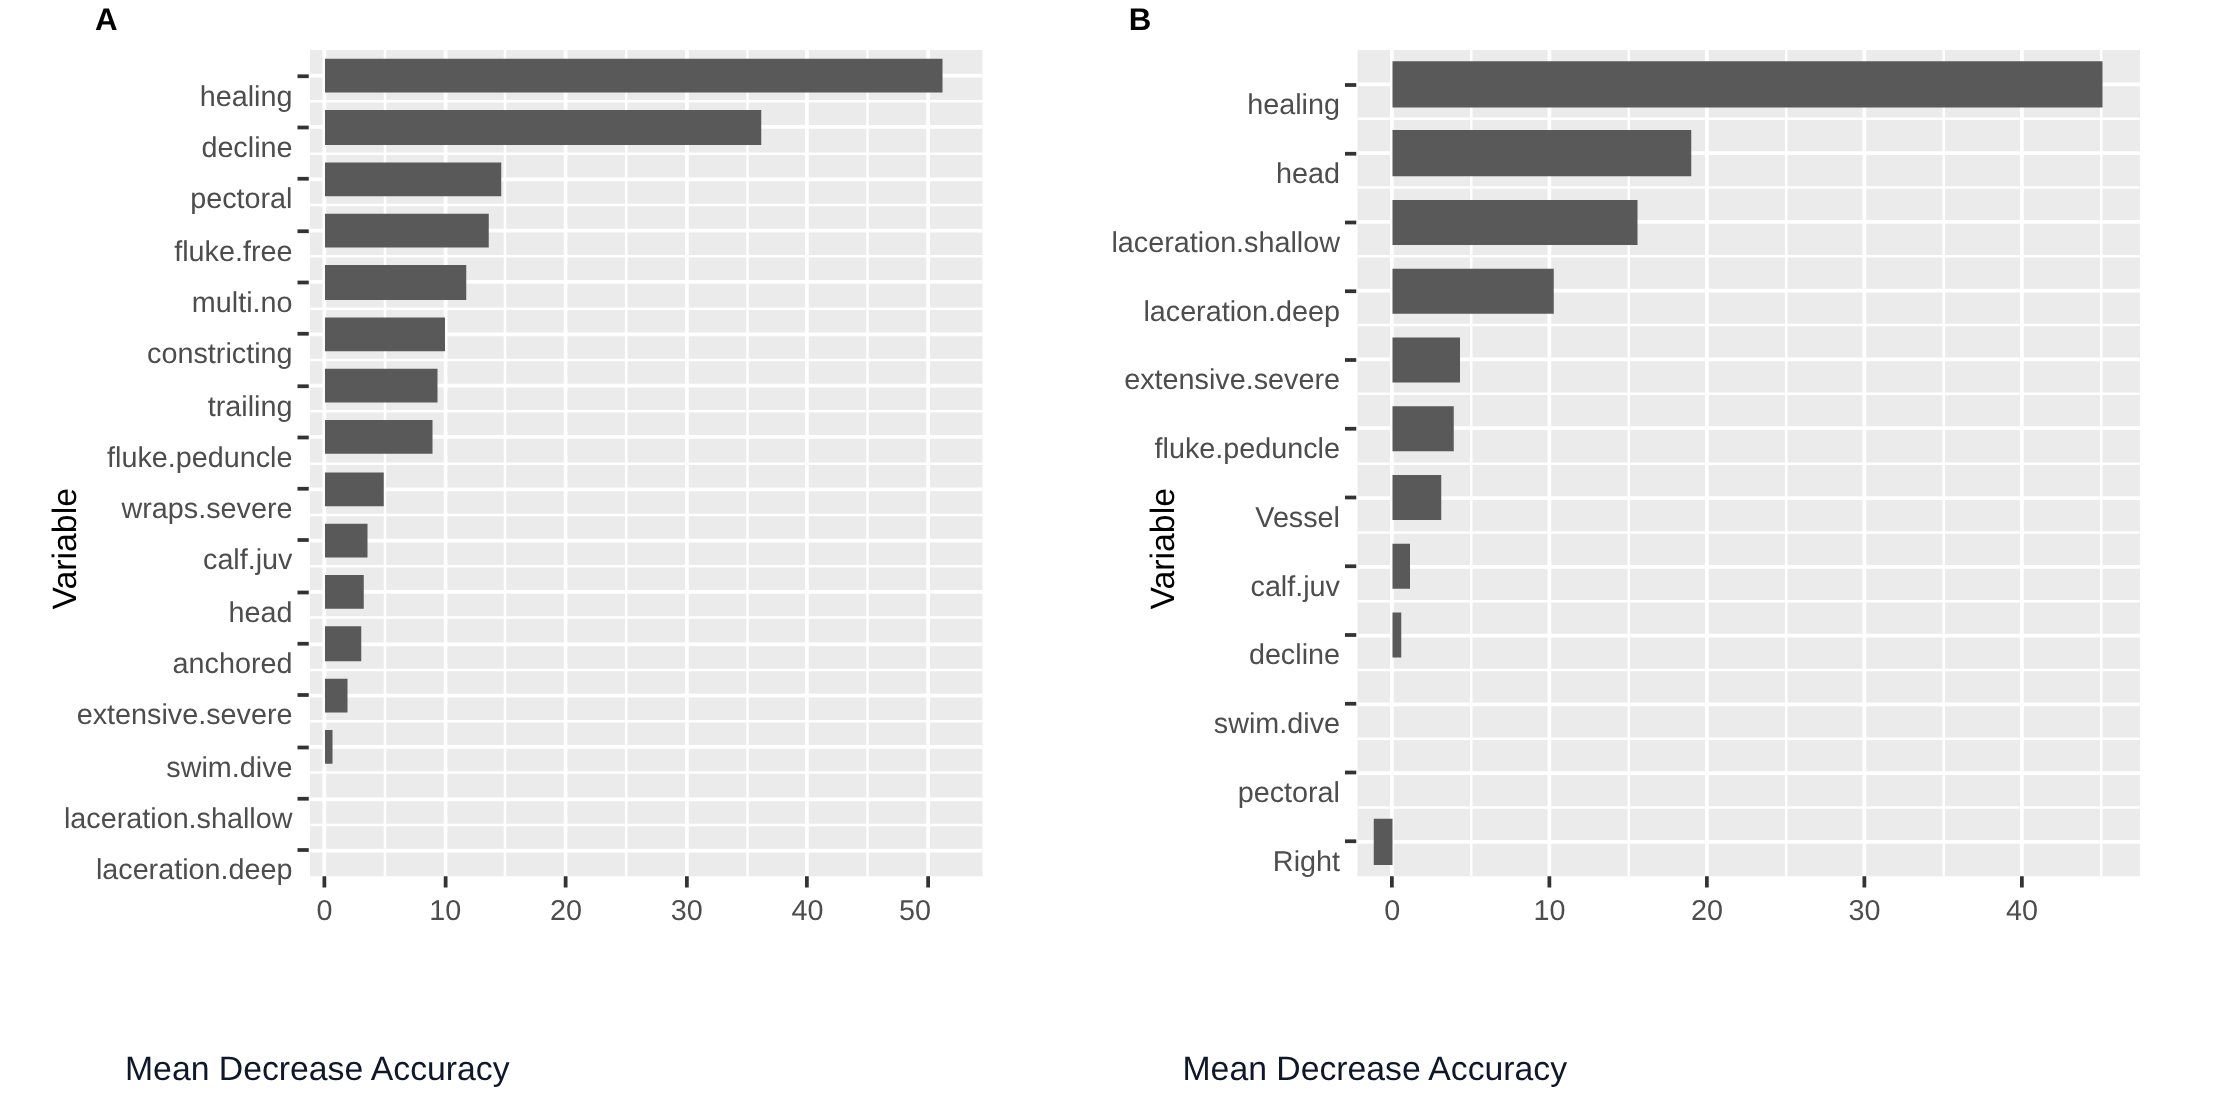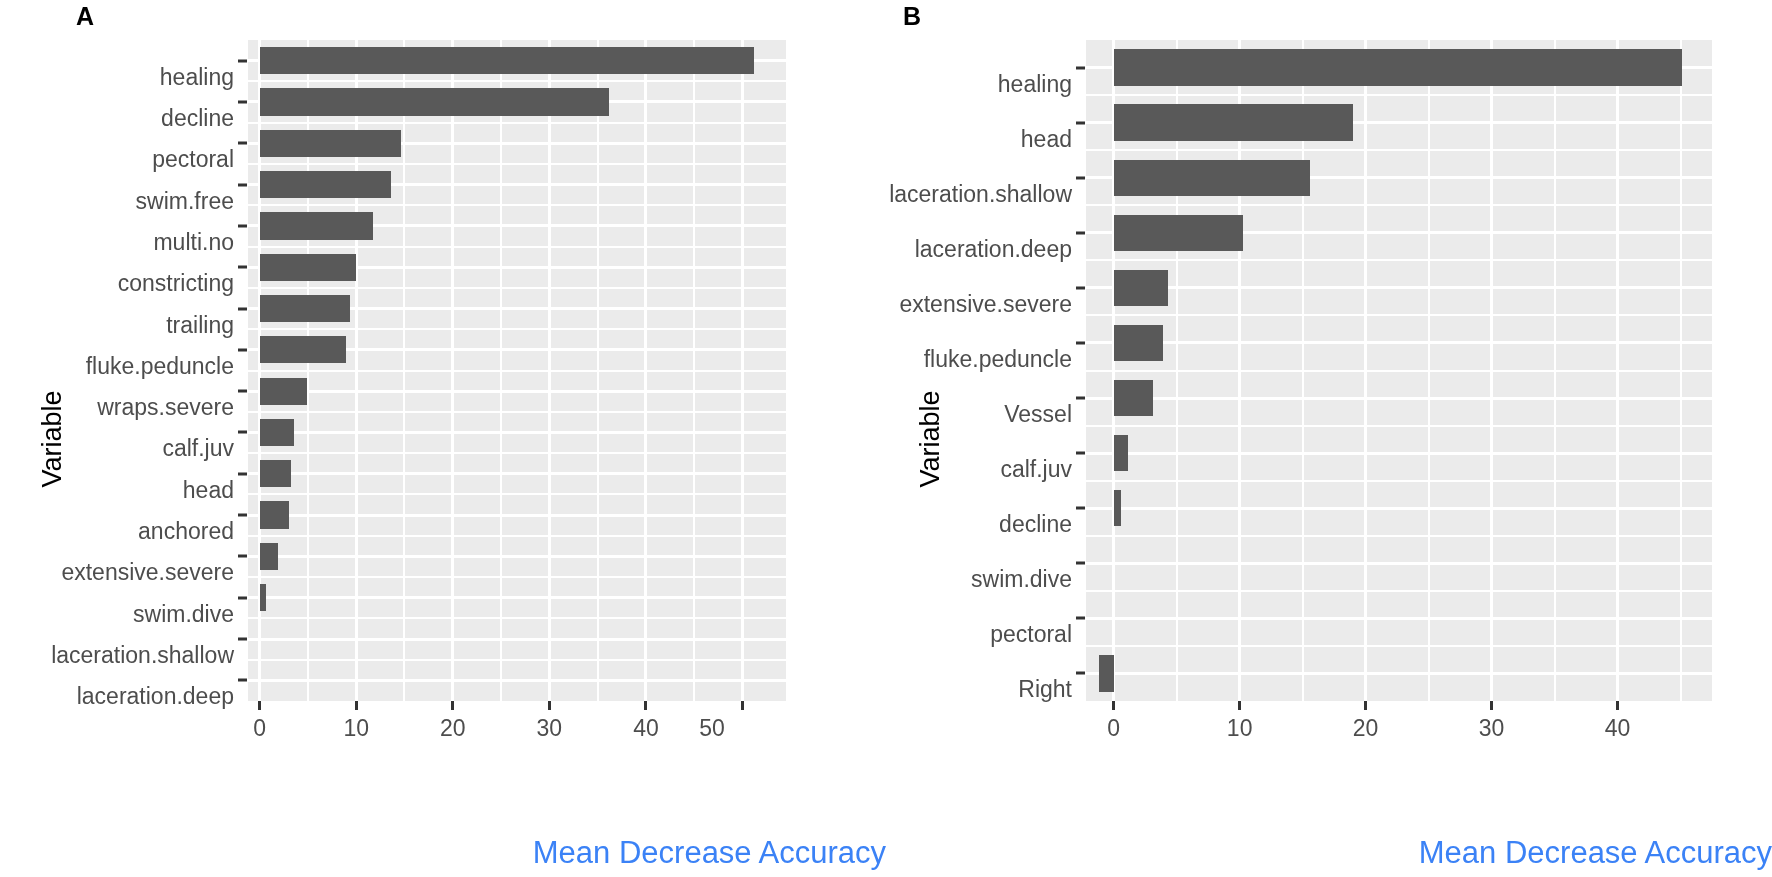--- a/index.html
+++ b/index.html
@@ -64,23 +64,23 @@
     color: #000;
     white-space: nowrap;
   }
   .panel-b .ylab { left: -4px; }
 
   .xlab {
     position: absolute;
     bottom: 6px;
     left: 0;
     width: 100%;
-    text-align: right;
-    font-size: 31px;
-    color: #3b82f6;
+    text-align: left;
+    font-size: 27px;
+    color: #0f172a;
   }
   .panel-a .xlab { padding-left: 100px; box-sizing: border-box; }
   .panel-b .xlab { padding-left: 60px; box-sizing: border-box; }
 
   
   .ytick-col {
     position: absolute;
     top: 16px;
     height: 100%;
   }
@@ -147,21 +147,21 @@
 
 <div class="figure">
 
   <div class="panel panel-a">
     <div class="panel-tag">A</div>
     <div class="ylab">Variable</div>
     <div class="ytick-col" id="a-yticks" style="left: 0px; width: 248px;">
         <div class="ytick" style="top: 60.6562px; right: 14px;">healing</div>
         <div class="ytick" style="top: 101.969px; right: 14px;">decline</div>
         <div class="ytick" style="top: 143.281px; right: 14px;">pectoral</div>
-        <div class="ytick" style="top: 184.594px; right: 14px;">swim.free</div>
+        <div class="ytick" style="top: 184.594px; right: 14px;">fluke.free</div>
         <div class="ytick" style="top: 225.906px; right: 14px;">multi.no</div>
         <div class="ytick" style="top: 267.219px; right: 14px;">constricting</div>
         <div class="ytick" style="top: 308.531px; right: 14px; margin-left: 43px;">trailing</div>
         <div class="ytick" style="top: 349.844px; right: 14px;">fluke.peduncle</div>
         <div class="ytick" style="top: 391.156px; right: 14px;">wraps.severe</div>
         <div class="ytick" style="top: 432.469px; right: 14px;">calf.juv</div>
         <div class="ytick" style="top: 473.781px; right: 14px;">head</div>
         <div class="ytick" style="top: 515.094px; right: 14px;">anchored</div>
         <div class="ytick" style="top: 556.406px; right: 14px;">extensive.severe</div>
         <div class="ytick" style="top: 597.719px; right: 14px;">swim.dive</div>
@@ -231,21 +231,21 @@
         <div class="xtick-label" style="left: 259.591px; top: 715px;">0</div>
         <div class="xtick-mark" style="left: 354.68px; top: 701px;"></div>
         <div class="xtick-label" style="left: 356.18px; top: 715px;">10</div>
         <div class="xtick-mark" style="left: 451.268px; top: 701px;"></div>
         <div class="xtick-label" style="left: 452.768px; top: 715px;">20</div>
         <div class="xtick-mark" style="left: 547.857px; top: 701px;"></div>
         <div class="xtick-label" style="left: 549.357px; top: 715px;">30</div>
         <div class="xtick-mark" style="left: 644.446px; top: 701px;"></div>
         <div class="xtick-label" style="left: 645.946px; top: 715px;">40</div>
         <div class="xtick-mark" style="left: 741.035px; top: 701px;"></div>
-        <div class="xtick-label" style="left: 712px; top: 715px;">50</div>
+        <div class="xtick-label" style="left: 732px; top: 715px;">50</div>
       </div>
     <div class="xlab">Mean Decrease Accuracy</div>
   <div class="ytick-mark" style="top: 60.6562px; left: 238px;"></div>
       <div class="ytick-mark" style="top: 101.969px; left: 238px;"></div>
       <div class="ytick-mark" style="top: 143.281px; left: 238px;"></div>
       <div class="ytick-mark" style="top: 184.594px; left: 238px;"></div>
       <div class="ytick-mark" style="top: 225.906px; left: 238px;"></div>
       <div class="ytick-mark" style="top: 267.219px; left: 238px;"></div>
       <div class="ytick-mark" style="top: 308.531px; left: 238px;"></div>
       <div class="ytick-mark" style="top: 349.844px; left: 238px;"></div>

